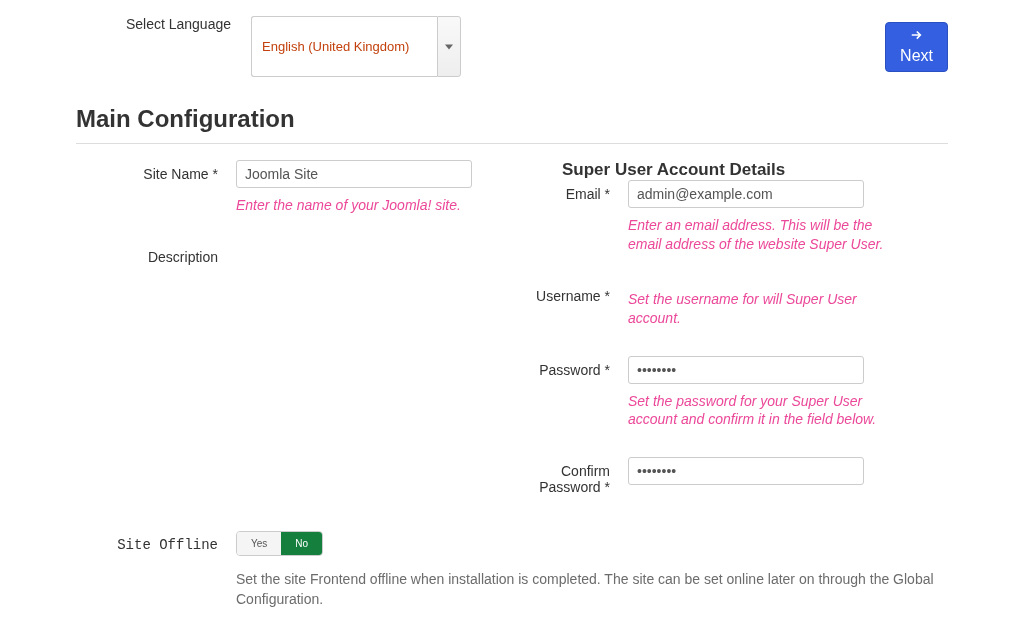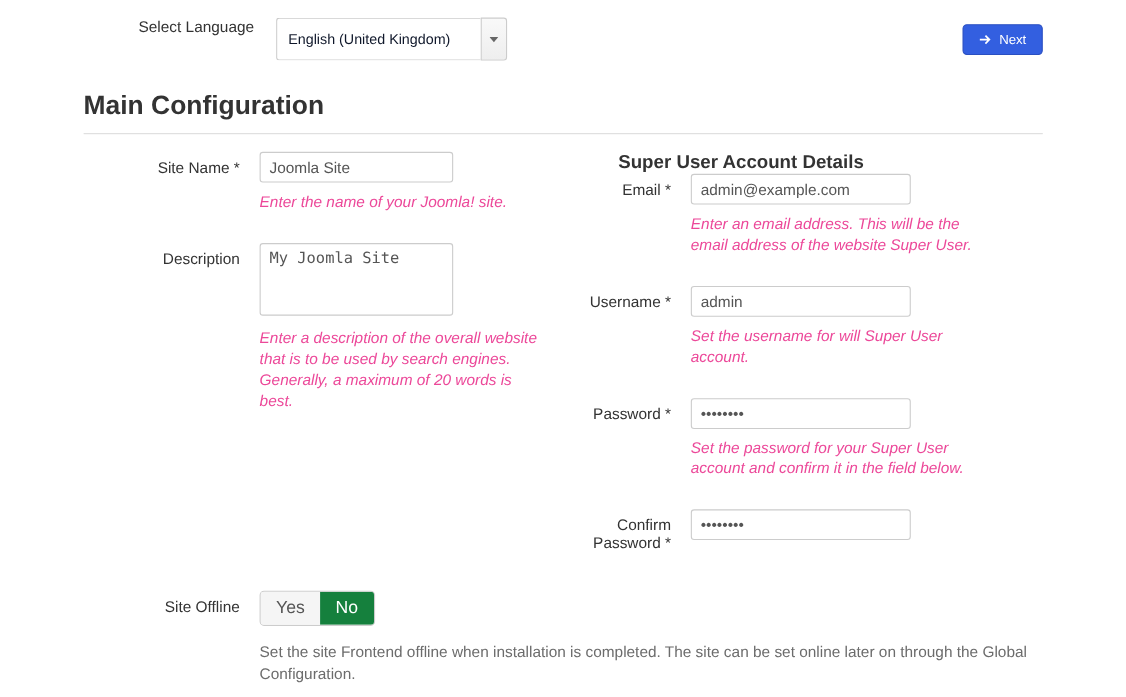--- a/index.html
+++ b/index.html
@@ -26,23 +26,23 @@
       text-align: right;
     }
     .select-wrap {
       display: flex;
       align-items: stretch;
     }
     .select-display {
       border: 1px solid #ccc;
       border-right: none;
       border-radius: 3px 0 0 3px;
-      padding: 11px 10px;
+      padding: 22px 10px;
       width: 186px;
-      color: #0f172a;
+      color: #c2410c;
       background: #fff;
       font-size: 13px;
     }
     .select-caret {
       border: 1px solid #ccc;
       border-radius: 0 3px 3px 0;
       width: 24px;
       background: linear-gradient(#f9f9f9,#eee);
       display: flex;
       align-items: center;
@@ -52,22 +52,23 @@
     .btn {
       display: inline-flex;
       align-items: center;
       gap: 6px;
       background: #3b5bdb;
       background: #335fe0;
       color: #fff;
       border: 1px solid #2a4fc1;
       border-radius: 4px;
       padding: 6px 14px;
-      font-size: 12px;
+      font-size: 16px;
       cursor: pointer;
+      flex-direction: column;
     }
     .btn svg { width: 12px; height: 12px; fill:#fff; }
     h1.page-title {
       font-size: 24px;
       font-weight: bold;
       color: #333;
       margin-bottom: 10px;
     }
     hr.sep {
       border: none;
@@ -89,21 +90,21 @@
       text-align: right;
       padding-right: 18px;
       padding-top: 6px;
       color: #333;
     }
     .field-body { flex: 1; }
     .input-text {
       border: 1px solid #ccc;
       border-radius: 3px;
       padding: 5px 8px;
-      width: 176px;
+      width: 236px;
       font-size: 14px;
       color: #555;
     }
     textarea.input-text {
       height: 66px;
       resize: none;
     }
     .help {
       color: #ec4899;
       font-size: 14px;
@@ -113,31 +114,31 @@
       font-style: italic;
     }
     .help-wide { max-width: 280px; }
     .section-gap { height: 22px; }
     .right-heading {
       font-size: 17px;
       font-weight: bold;
       margin-left: 50px;
     }
     .right .field-label { width: 116px; min-width: 116px; }
-    .right .input-text { width: 200px; }
+    .right .input-text { width: 236px; }
     .offline-row { margin-top: 30px; }
     .toggle {
       display: inline-flex;
       border: 1px solid #ccc;
       border-radius: 4px;
       overflow: hidden;
     }
     .toggle-opt {
       padding: 6px 14px;
-      font-size: 16px;
+      font-size: 10px;
       cursor: pointer;
       background: #f5f5f5;
       color: #555;
       border: none;
     }
     .toggle-opt.active {
       background: #15803d;
       color: #fff;
     }
     .offline-help {
@@ -179,43 +180,38 @@
     <div class="field-row">
       <div class="field-label">Site Name *</div>
       <div class="field-body">
         <input class="input-text" type="text" value="Joomla Site" style="">
         <div class="help">Enter the name of your Joomla! site.</div>
       </div>
     </div>
     <div class="section-gap"></div>
     <div class="field-row">
       <div class="field-label">Description</div>
-      <div class="field-body">
-        <textarea class="input-text" style="">My Joomla Site</textarea>
-        <div class="help">Enter a description of the overall website that is to be used by search engines. Generally, a maximum of 20 words is best.</div>
-      </div>
     </div>
   </div>
 
   <div class="col right">
     <div class="right-heading">Super User Account Details</div>
 
     <div class="field-row">
       <div class="field-label">Email *</div>
       <div class="field-body">
         <input class="input-text" type="text" value="admin@example.com" style="">
         <div class="help help-wide">Enter an email address. This will be the email address of the website Super User.</div>
       </div>
     </div>
     <div class="section-gap"></div>
 
     <div class="field-row">
       <div class="field-label">Username *</div>
       <div class="field-body">
-        <input class="input-text" type="text" value="admin" style="">
         <div class="help help-wide">Set the username for will Super User account.</div>
       </div>
     </div>
     <div class="section-gap"></div>
 
     <div class="field-row">
       <div class="field-label">Password *</div>
       <div class="field-body">
         <input class="input-text" type="password" value="••••••••" style="">
         <div class="help help-wide">Set the password for your Super User account and confirm it in the field below.</div>
@@ -226,21 +222,21 @@
     <div class="field-row">
       <div class="field-label">Confirm Password *</div>
       <div class="field-body">
         <input class="input-text" type="password" value="••••••••" style="">
       </div>
     </div>
   </div>
 </div>
 
 <div class="field-row offline-row">
-  <div class="field-label" style="width:160px;">Site Offline</div>
+  <div class="field-label" style="width:160px;font-family:Liberation Mono, monospace;">Site Offline</div>
   <div class="field-body">
     <div class="toggle">
       <button class="toggle-opt">Yes</button>
       <button class="toggle-opt active">No</button>
     </div>
     <div class="offline-help">Set the site Frontend offline when installation is completed. The site can be set online later on through the Global Configuration.</div>
   </div>
 </div>
 
 </body></html>

